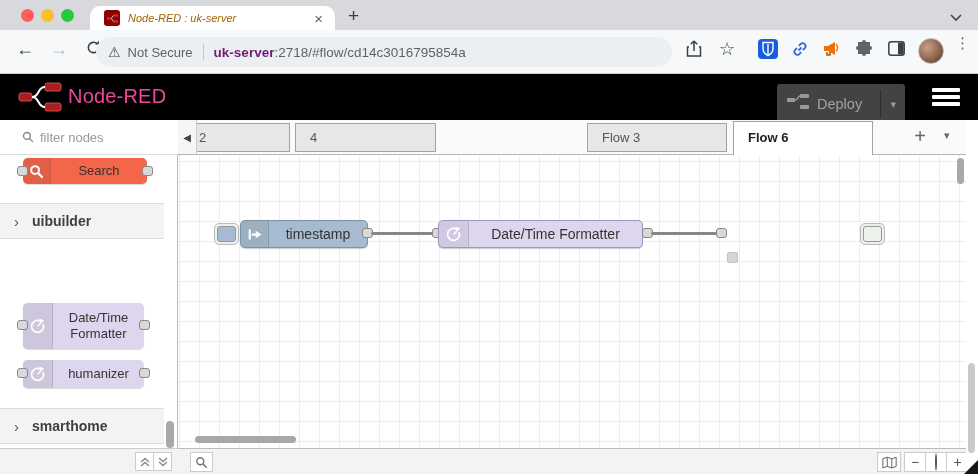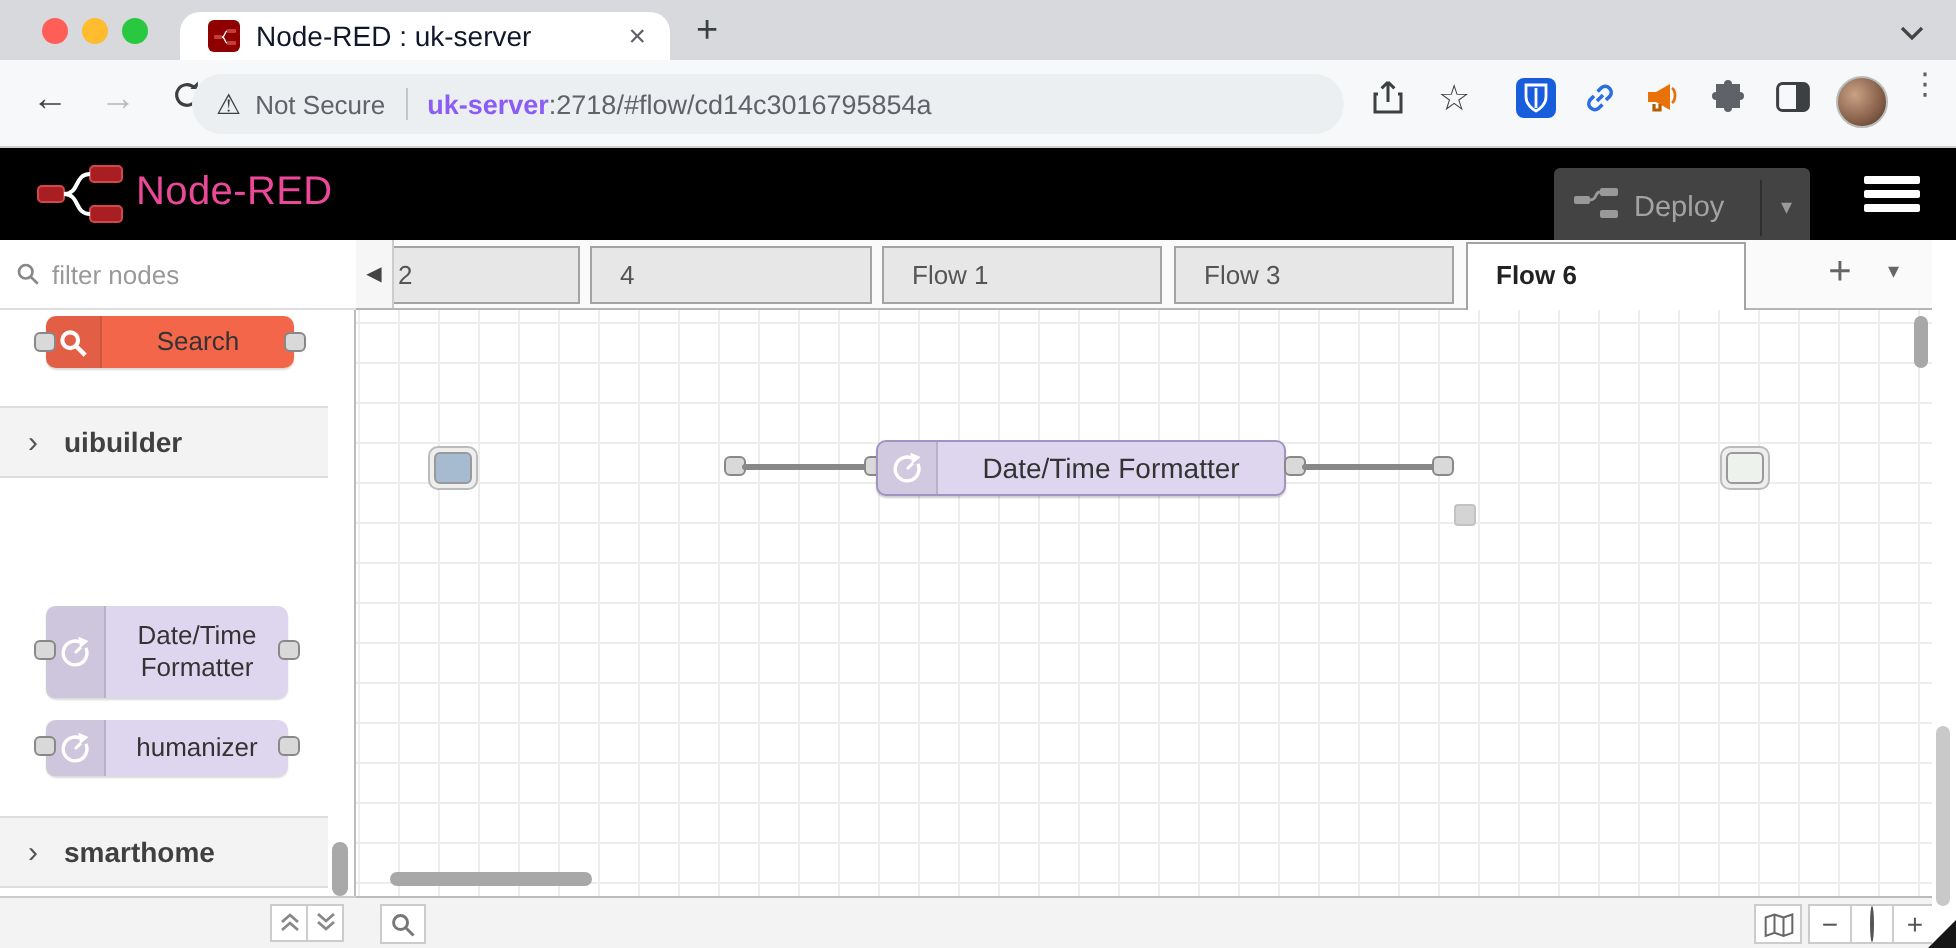--- a/index.html
+++ b/index.html
@@ -8,33 +8,33 @@
   #app { position:relative; width:978px; height:474px; background:#fff; }
 
   
   #titlebar { position:absolute; left:0; top:0; width:978px; height:30px; background:#d7d9dc; }
   .light { position:absolute; top:9px; width:13px; height:13px; border-radius:50%; }
   #light-close{ left:21px; background:#ff5f57; }
   #light-min{ left:41px; background:#febc2e; }
   #light-zoom{ left:61px; background:#28c840; }
   #chrome-tab { position:absolute; left:90px; top:6px; width:245px; height:24px; background:#fff; border-radius:10px 10px 0 0; display:flex; align-items:center; padding:0 8px; }
   #favicon { width:16px; height:16px; background:#8f0000; border-radius:3px; margin:0 8px 0 6px; flex:none; display:flex; align-items:center; justify-content:center; }
-  #tab-title { font-size:14px; color:#0f172a; white-space:nowrap; overflow:hidden; flex:1; }
+  #tab-title { font-size:11px; color:#a16207; white-space:nowrap; overflow:hidden; flex:1;font-style:italic; }
   #tab-close { font-size:15px; color:#5f6368; padding:0 4px; cursor:default; }
   #newtab-btn { position:absolute; left:348px; top:5px; font-size:19px; color:#3c4043; }
   #titlebar-chevron { position:absolute; right:16px; top:8px; }
 
   
   #toolbar { position:absolute; left:0; top:30px; width:978px; height:44px; background:#f7f8f9; border-bottom:1px solid #d0d0d0; }
   .navbtn { position:absolute; top:9px; font-size:18px; color:#3c4043; width:26px; text-align:center; }
   #omnibox { position:absolute; left:96px; top:7px; width:576px; height:30px; background:#eceff1; border-radius:15px; display:flex; align-items:center; padding:0 12px; }
   #warn-icon { color:#3c4043; font-size:14px; margin-right:7px; }
   #not-secure { font-size:13px; color:#5f6368; white-space:nowrap; }
   #url-divider { width:1px; height:16px; background:#c4c7ca; margin:0 10px; }
-  #url-host { font-size:13.5px; color:#8b5cf6; font-weight:700; }
+  #url-host { font-size:13.5px; color:#701a75; font-weight:700; }
   #url-rest { font-size:13.5px; color:#5f6368; }
   .ext { position:absolute; top:11px; }
   #avatar { position:absolute; left:918px; top:8px; width:26px; height:26px; border-radius:50%; background:radial-gradient(circle at 35% 35%, #caa184, #7a5540 70%, #43301f); border:1px solid #bbb; }
   #menu-dots { position:absolute; left:955px; top:9px; color:#5f6368; font-size:15px; letter-spacing:0; line-height:8px; text-align:center; width:10px; }
 
   
   #nr-header { position:absolute; left:0; top:74px; width:978px; height:46px; background:#000; }
   #nr-logo { position:absolute; left:18px; top:8px; }
   #nr-title { position:absolute; left:68px; top:11px; color:#ec4899; font-size:20px; font-weight:400; letter-spacing:.2px; }
   #deploy-btn { position:absolute; left:777px; top:10px; width:128px; height:40px; background:#434343; border-radius:3px; display:flex; align-items:center; }
@@ -42,21 +42,21 @@
   #deploy-label { color:#a3a3a3; font-size:14.5px; margin-left:8px; flex:1; }
   #deploy-caret { color:#999; font-size:11px; padding:0 9px; border-left:1px solid #2e2e2e; line-height:28px; height:28px; }
   #hamburger { position:absolute; left:932px; top:14px; width:28px; }
   #hamburger div { height:3.5px; background:#fff; border-radius:1px; margin-bottom:3.5px; }
 
   
   #workspace { position:absolute; left:0; top:120px; width:978px; height:354px; }
 
   
   #palette { position:absolute; left:0; top:0; width:178px; height:354px; background:#fff; border-right:1px solid #bbb; }
-  #filter-row { position:absolute; left:0; top:0; width:178px; height:35px; background:#fff; border-bottom:1px solid #ddd; display:flex; align-items:center; padding-left:8px; }
+  #filter-row { position:absolute; left:0; top:0; width:178px; height:35px; background:#fff; border-bottom:1px solid #ddd; display:flex; align-items:center; padding-left:22px; }
   #filter-placeholder { color:#999; font-size:13px; margin-left:6px; }
   #palette-scroll { position:absolute; left:0; top:35px; width:172px; height:293px; background:#fff; }
   .pal-node { position:absolute; height:26px; border-radius:5px; display:flex; align-items:center; font-size:13px; color:#333; box-shadow:0 1px 1px rgba(0,0,0,.15); }
   .pal-node .icon-sec { width:28px; align-self:stretch; background:rgba(0,0,0,.07); border-right:1px solid rgba(0,0,0,.1); border-radius:4px 0 0 4px; display:flex; align-items:center; justify-content:center; }
   .pal-node .lbl { flex:1; text-align:center; padding:0 4px; line-height:1.25; }
   .port { position:absolute; width:11px; height:10px; background:#d9d9d9; border:1px solid #888; border-radius:3px; }
   .cat-header { position:absolute; left:0; width:164px; height:36px; background:#f3f3f3; border-top:1px solid #ddd; border-bottom:1px solid #ddd; display:flex; align-items:center; padding-left:14px; }
   .cat-chevron { color:#555; font-size:15px; width:18px; }
   .chev-expanded { display:inline-block; transform:rotate(90deg); }
   .cat-label { font-weight:700; font-size:14px; color:#404040; }
@@ -302,33 +302,42 @@
               <path d="M1 1 l4 3.5 4 -3.5 M1 5 l4 3.5 4 -3.5" stroke="#888" stroke-width="1.4" fill="none"></path>
             </svg>
         </span>
       </div>
     </div>
 
     <div id="tabbar">
       <div id="tab-scroll-left">◀</div>
       <div class="flow-tab" style="left:19px; width:93px; border-left:none; padding-left:2px;">2</div>
       <div class="flow-tab" style="left:117px; width:141px;">4</div>
-      <div class="flow-tab" style="left:263px; width:140px;">Flow 1</div>
       <div class="flow-tab" style="left:409px; width:140px;">Flow 3</div>
       <div class="flow-tab active" style="left:555px; width:140px;">Flow 6</div>
       <span id="tab-add">+</span>
       <span id="tab-menu-caret">▾</span>
     </div>
 
     <div id="canvas">
 
       <div class="side-btn" style="left:36px; top:68px;">
         <div class="inner" style="background: rgb(166, 187, 207);"></div>
       </div>
 
+      <div id="node-inject" class="flow-node" style="left: 62px; top: 65px; width: 128px; background: rgb(166, 187, 207);">
+        <span class="icon-sec icon-left">
+          <svg width="15" height="15" viewBox="0 0 18 18">
+              <rect x="2" y="3" width="2.6" height="12" fill="#fff"></rect>
+              <rect x="6" y="7.8" width="6" height="2.6" fill="#fff"></rect>
+              <path d="M10.5 4.5 l7 4.5 -7 4.5 z" fill="#fff"></path>
+            </svg>
+        </span>
+        <span class="lbl">timestamp</span>
+      </div>
       <span class="port" style="left:184px; top:73px;"></span>
 
       <div class="wire" style="left:193px; top:77px; width:67px;"></div>
 
       <span class="port" style="left:254px; top:73px;"></span>
       <div id="node-formatter" class="flow-node" style="left: 260px; top: 65px; width: 205px; background: rgb(221, 214, 238);">
         <span class="icon-sec icon-left" style="width:30px">
           <svg width="17" height="17" viewBox="0 0 20 20">
               <path d="M13 3.6 a7 7 0 1 0 3.4 3.4" stroke="#fff" stroke-width="2" fill="none"></path>
               <path d="M12 0.5 l6 2.5 -5 4z" fill="#fff"></path>

